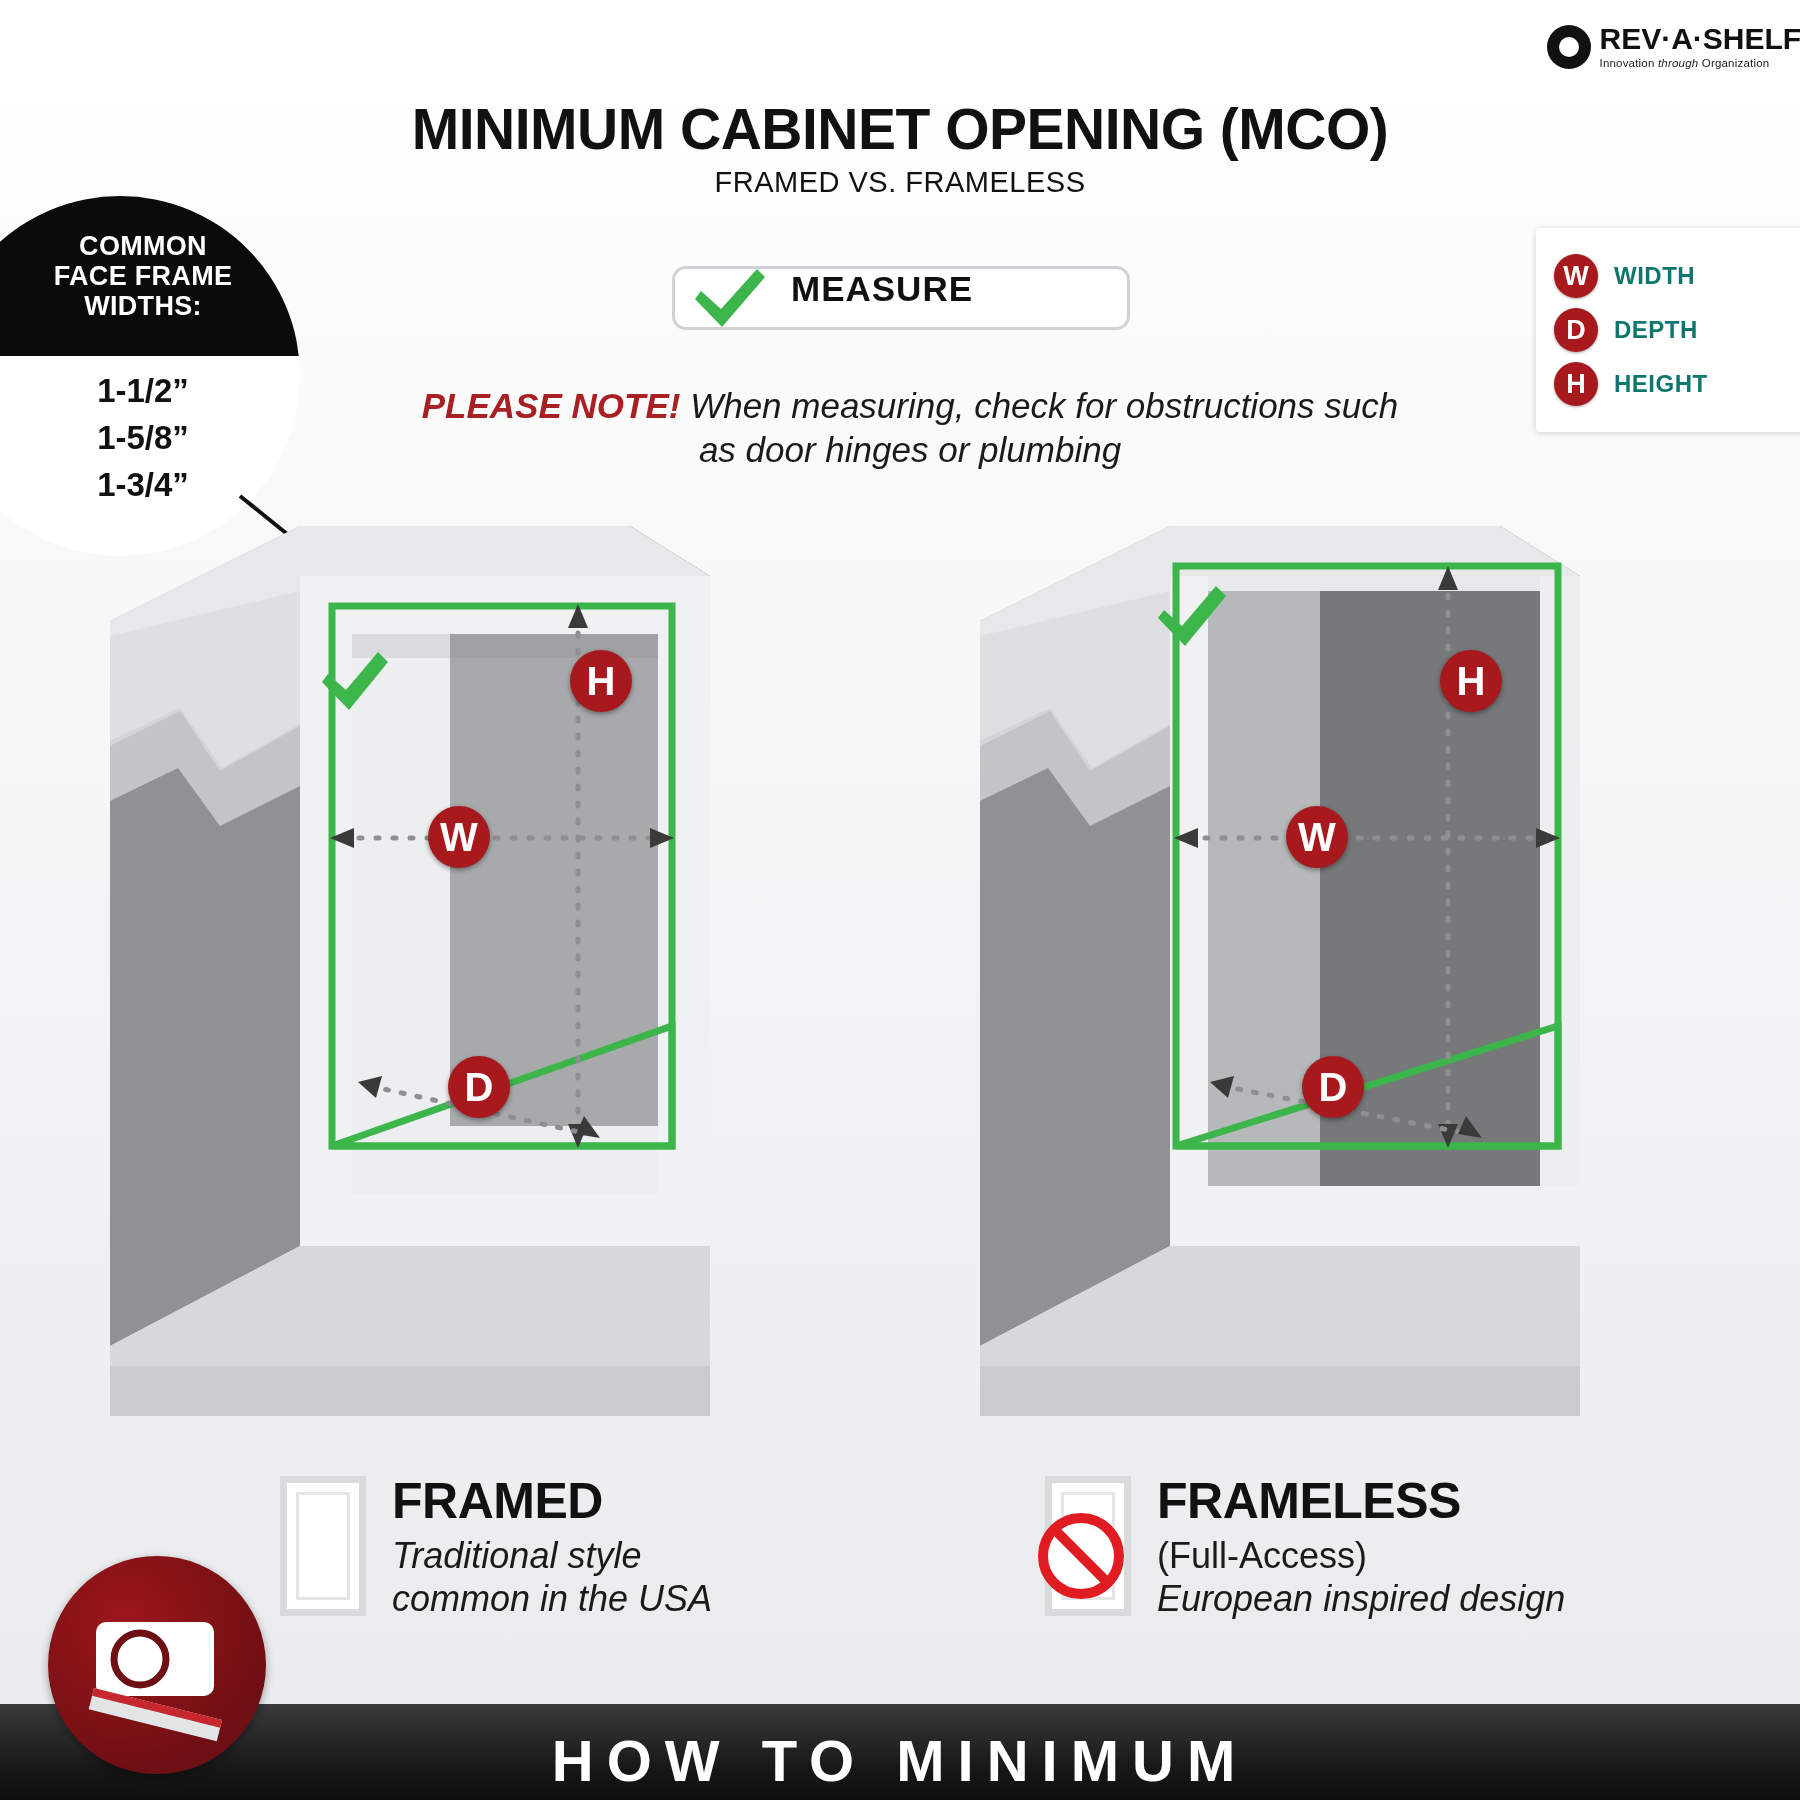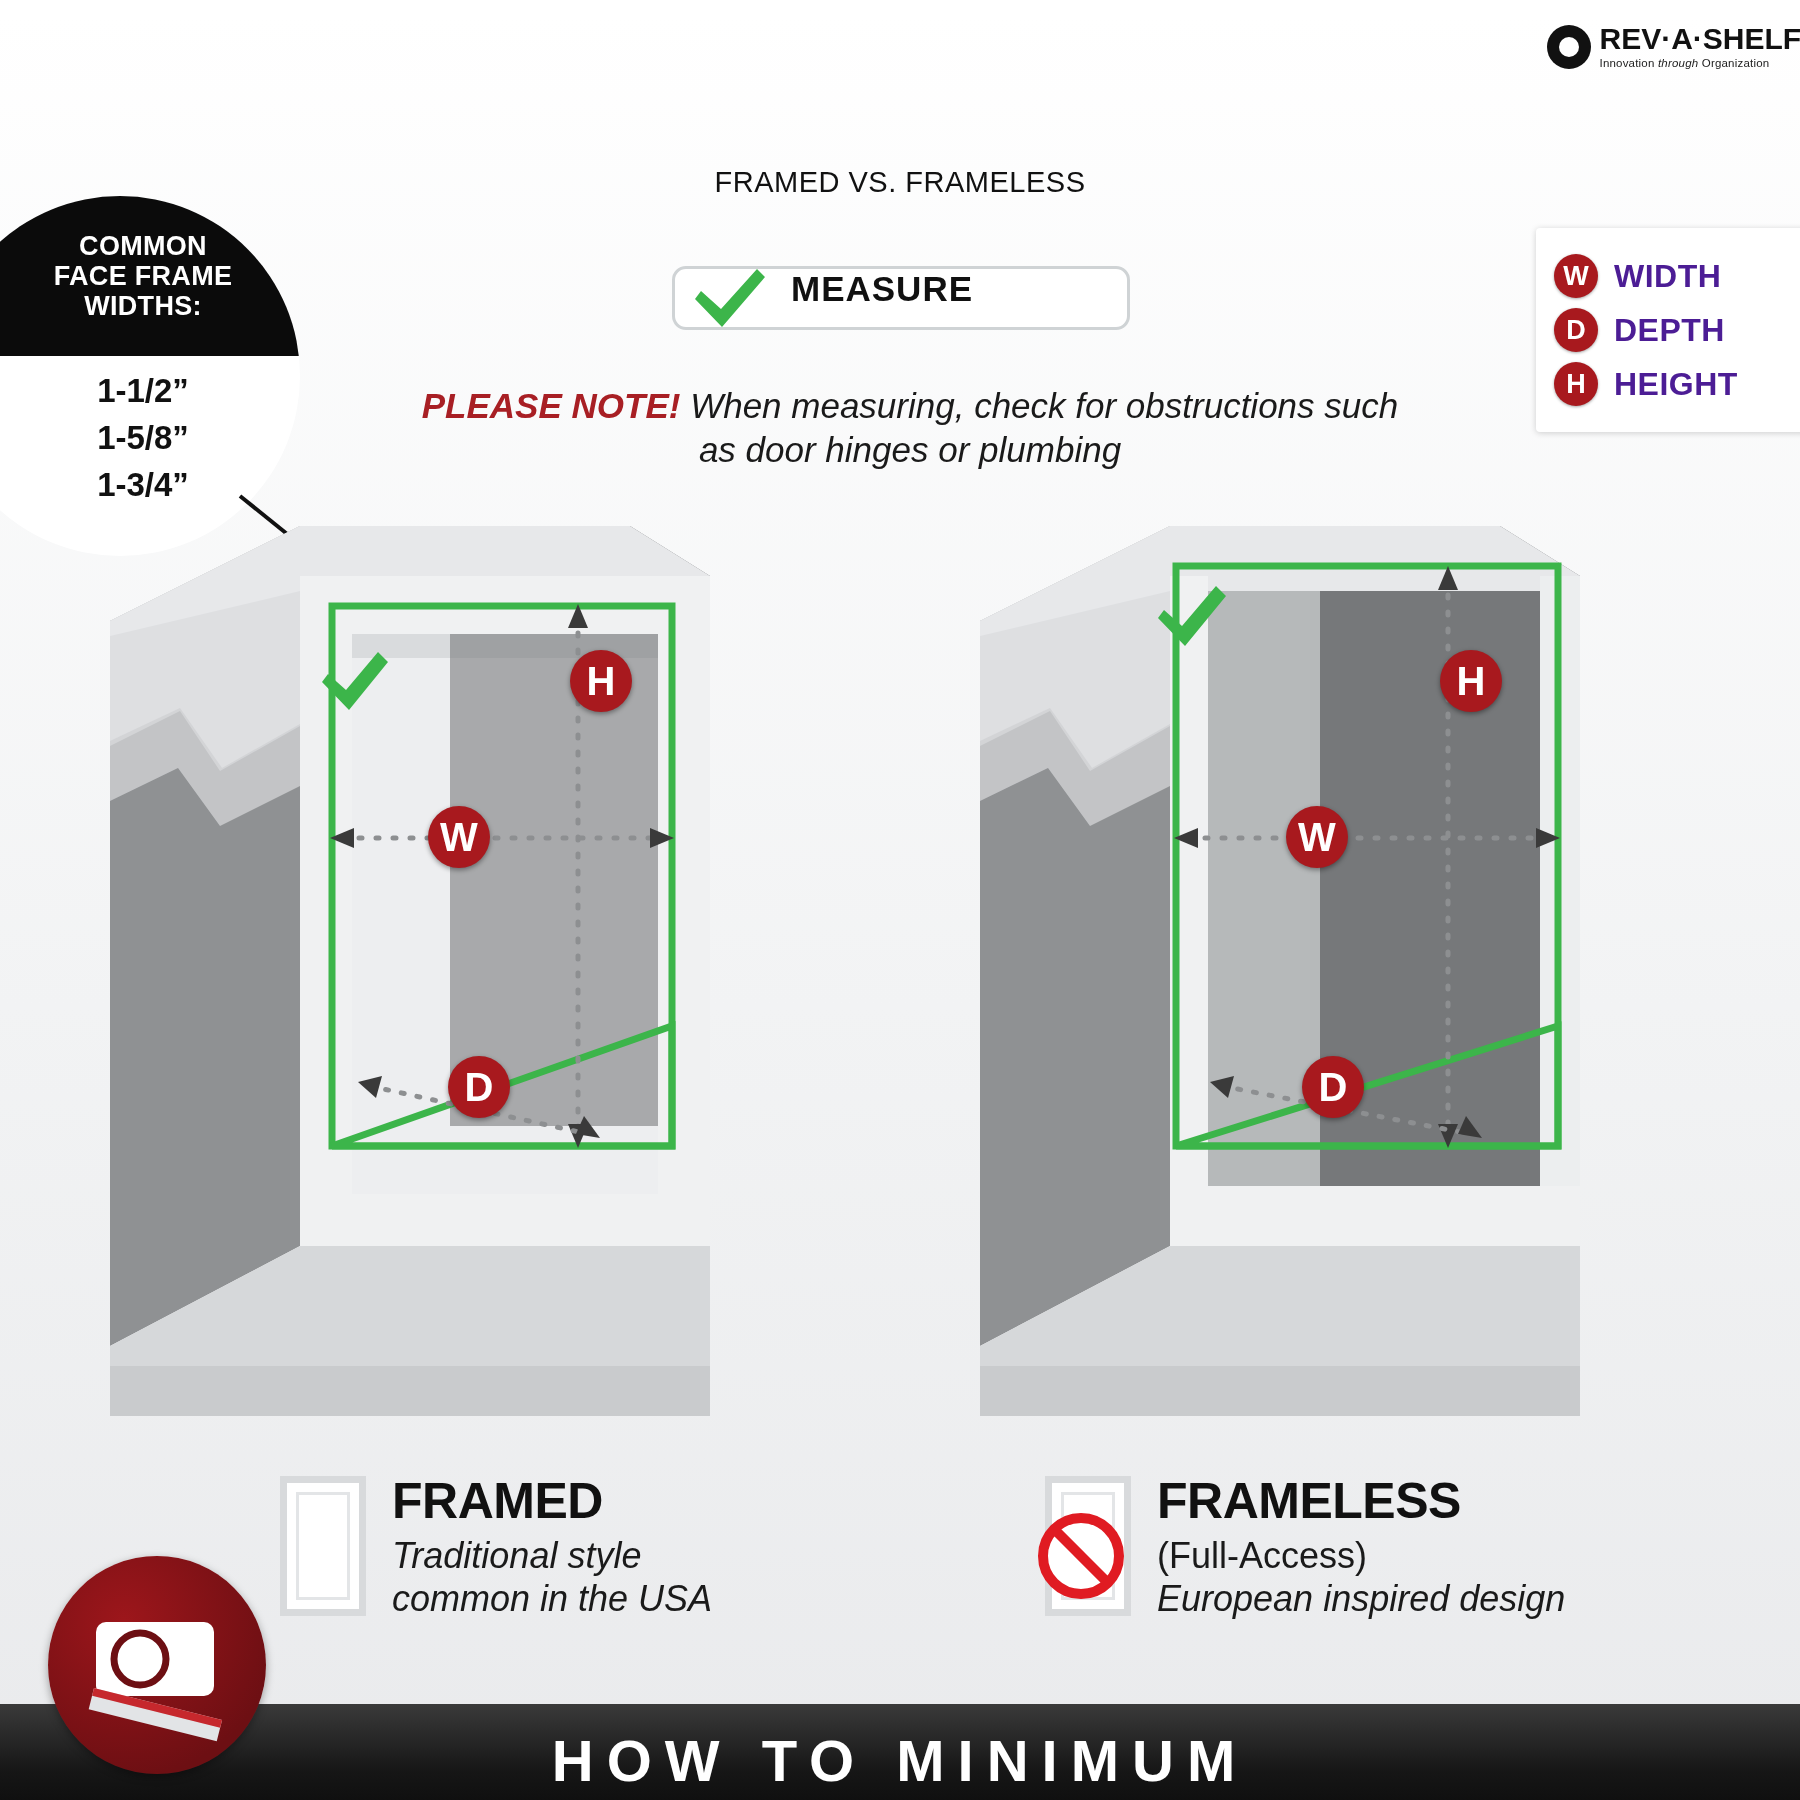--- a/index.html
+++ b/index.html
@@ -208,23 +208,23 @@
     color: #fff;
     font-weight: bold;
     font-size: 27px;
     display: flex;
     align-items: center;
     justify-content: center;
     flex: 0 0 auto;
     box-shadow: 0 1px 3px rgba(0,0,0,0.35);
   }
   .legend-label {
-    font-size: 32px;
-    font-weight: bold;
-    color: #4c1d95;
+    font-size: 24px;
+    font-weight: bold;
+    color: #0f766e;
     letter-spacing: 0.5px;
   }
 
   
   .cab {
     position: absolute;
     top: 470px;
   }
   .cab.left { left: 70px; }
   .cab.right { left: 940px; }
@@ -341,20 +341,21 @@
 <div class="page">
 
   <div class="logo">
     <div class="logo-mark"></div>
     <div>
       <div class="logo-text"><span>REV·A·SHELF</span><span class="reg">®</span></div>
       <div class="logo-sub"><span>Innovation </span><i>through</i><span> Organization</span></div>
     </div>
   </div>
 
+  <div class="title">MINIMUM CABINET OPENING (MCO)</div>
   <div class="subtitle">FRAMED VS. FRAMELESS</div>
 
   <div class="measure-pill">
     <span class="check">
       <svg width="78" height="62" viewBox="0 0 78 62">
         <polygon points="4,30 10,22 30,40 66,0 74,8 31,58" fill="#3cb54a"></polygon>
       </svg>
     </span>
     <span class="label">MEASURE</span>
   </div>

